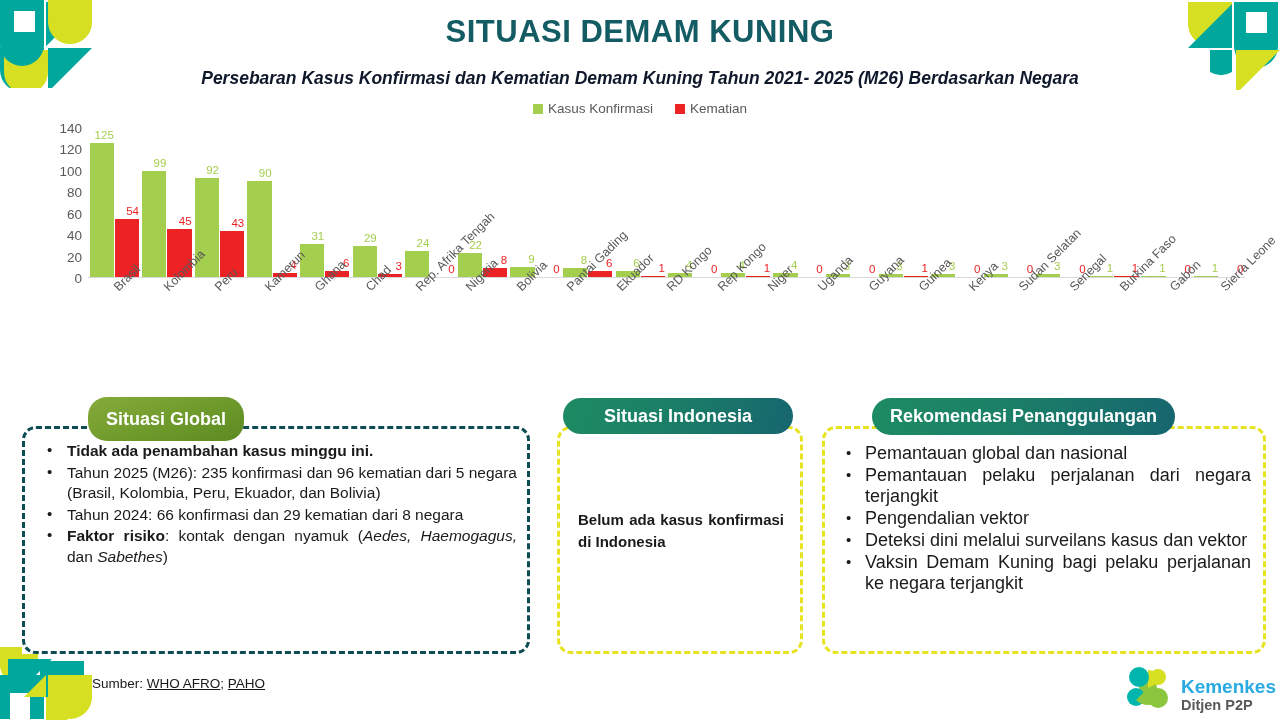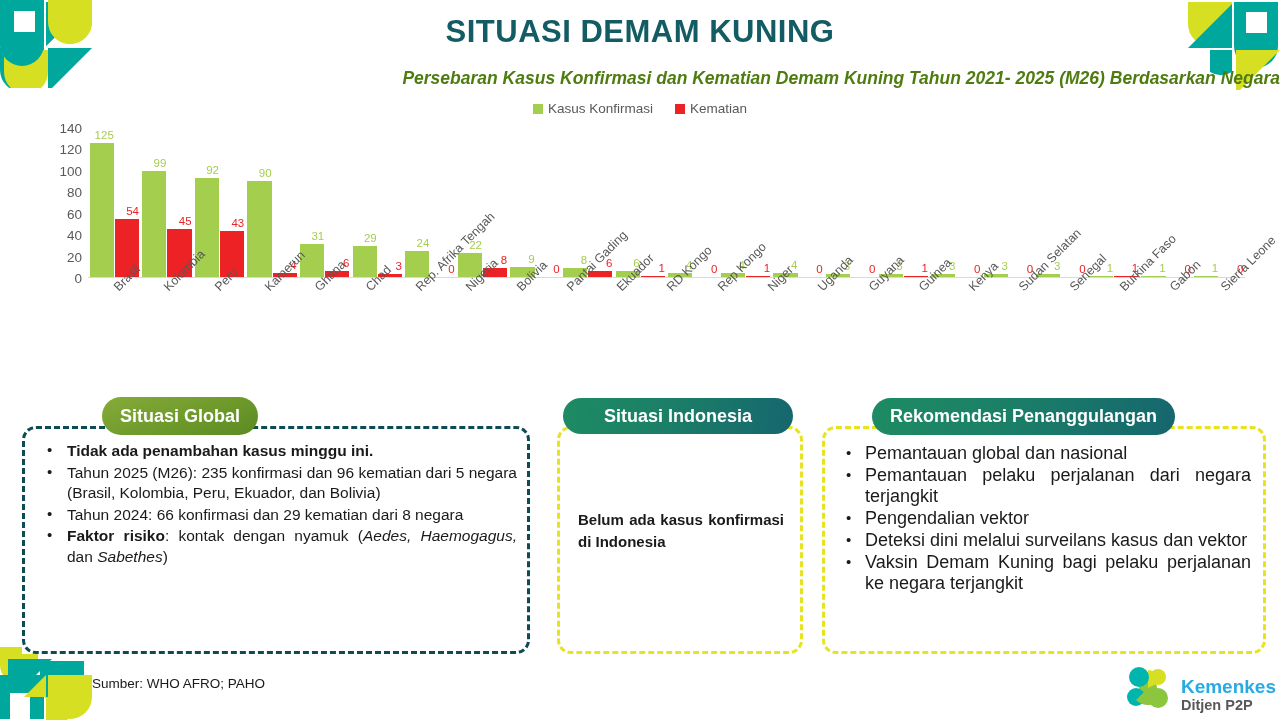--- a/index.html
+++ b/index.html
@@ -19,23 +19,23 @@
 
   
   #page-title {
     position: absolute; top: 14px; left: 0; width: 1280px;
     text-align: center;
     font-size: 31px; font-weight: bold; letter-spacing: .5px;
     color: #145C63;
   }
   #page-subtitle {
     position: absolute; top: 68px; left: 0; width: 1280px;
-    text-align: right;
+    text-align: center;
     font-size: 17.5px; font-weight: bold; font-style: italic;
-    color: #4d7c0f;
+    color: #0f172a;
   }
 
   
   #chart-legend {
     position: absolute; top: 101px; left: 0; width: 1280px;
     display: flex; justify-content: center; align-items: center; gap: 22px;
     font-size: 13.5px; color: #595959;
   }
   .legend-item { display: flex; align-items: center; gap: 5px; }
   .legend-swatch { width: 10px; height: 10px; display: inline-block; }
@@ -103,21 +103,21 @@
     color: #fff; font-size: 18px; font-weight: bold;
     display: flex; align-items: center; justify-content: center;
     white-space: nowrap;
     padding: 0 18px;
   }
 
   
   #box-global { left: 22px; top: 426px; width: 508px; height: 228px; }
   #box-global .box-body { border: 3.5px dashed #0E4C54; }
   #box-global-header {
-    left: 80px; top: -29px; height: 38px;
+    left: 66px; top: -29px; height: 44px;
     background: linear-gradient(160deg, #86AB3A 0%, #6E9A2B 55%, #5C8A23 100%);
   }
   #box-global ul { margin: 12px 10px 0 14px; list-style: none; }
   #box-global li {
     position: relative; padding-left: 28px;
     font-size: 15.5px; line-height: 20.5px; color: #1a1a1a;
     margin-bottom: 1px; text-align: justify;
   }
   #box-global li::before {
     content: "\2022"; position: absolute; left: 8px; top: -1px;
@@ -155,21 +155,21 @@
   #box-rekomendasi li::before {
     content: "\2022"; position: absolute; left: 9px; top: -1px;
     font-size: 15px; color: #1a1a1a;
   }
 
   
   #source-line {
     position: absolute; left: 92px; top: 676px;
     font-size: 13.5px; color: #1a1a1a;
   }
-  .src-link { color: #1a1a1a; cursor: pointer; }
+  .src-link { text-decoration: underline; color: #1a1a1a; cursor: pointer; }
 
   #kemenkes-logo {
     position: absolute; right: 4px; bottom: 8px;
     display: flex; align-items: flex-end; gap: 7px;
   }
   #kemenkes-wordmark { line-height: 1; }
   #kemenkes-name { font-size: 19px; font-weight: bold; color: #29ABE2; }
   #kemenkes-unit { font-size: 14.5px; font-weight: bold; color: #58595B; margin-top: 2px; }
 </style>
 </head>

